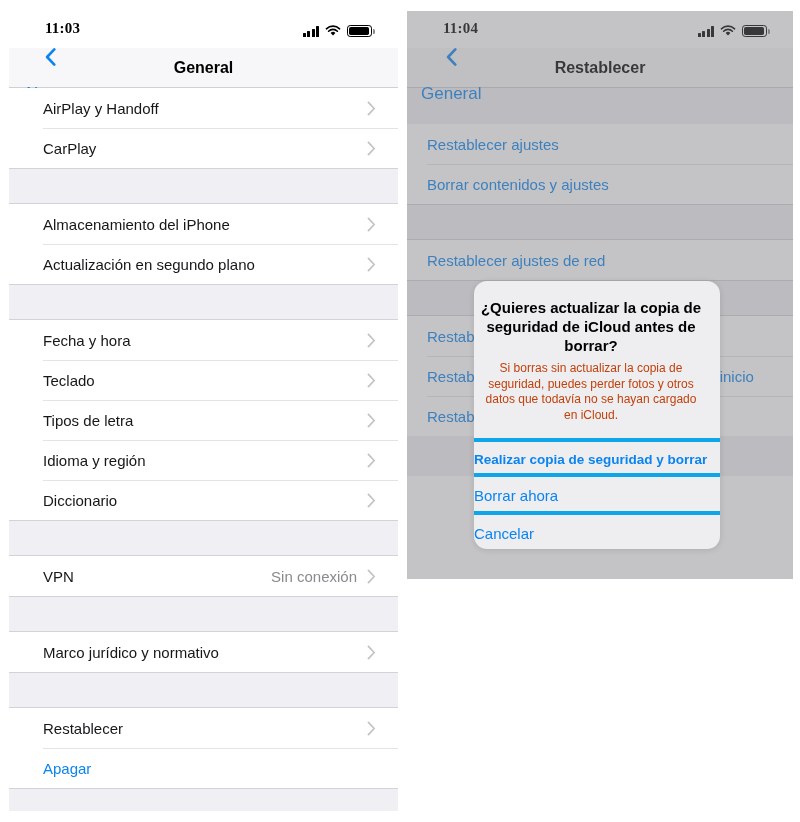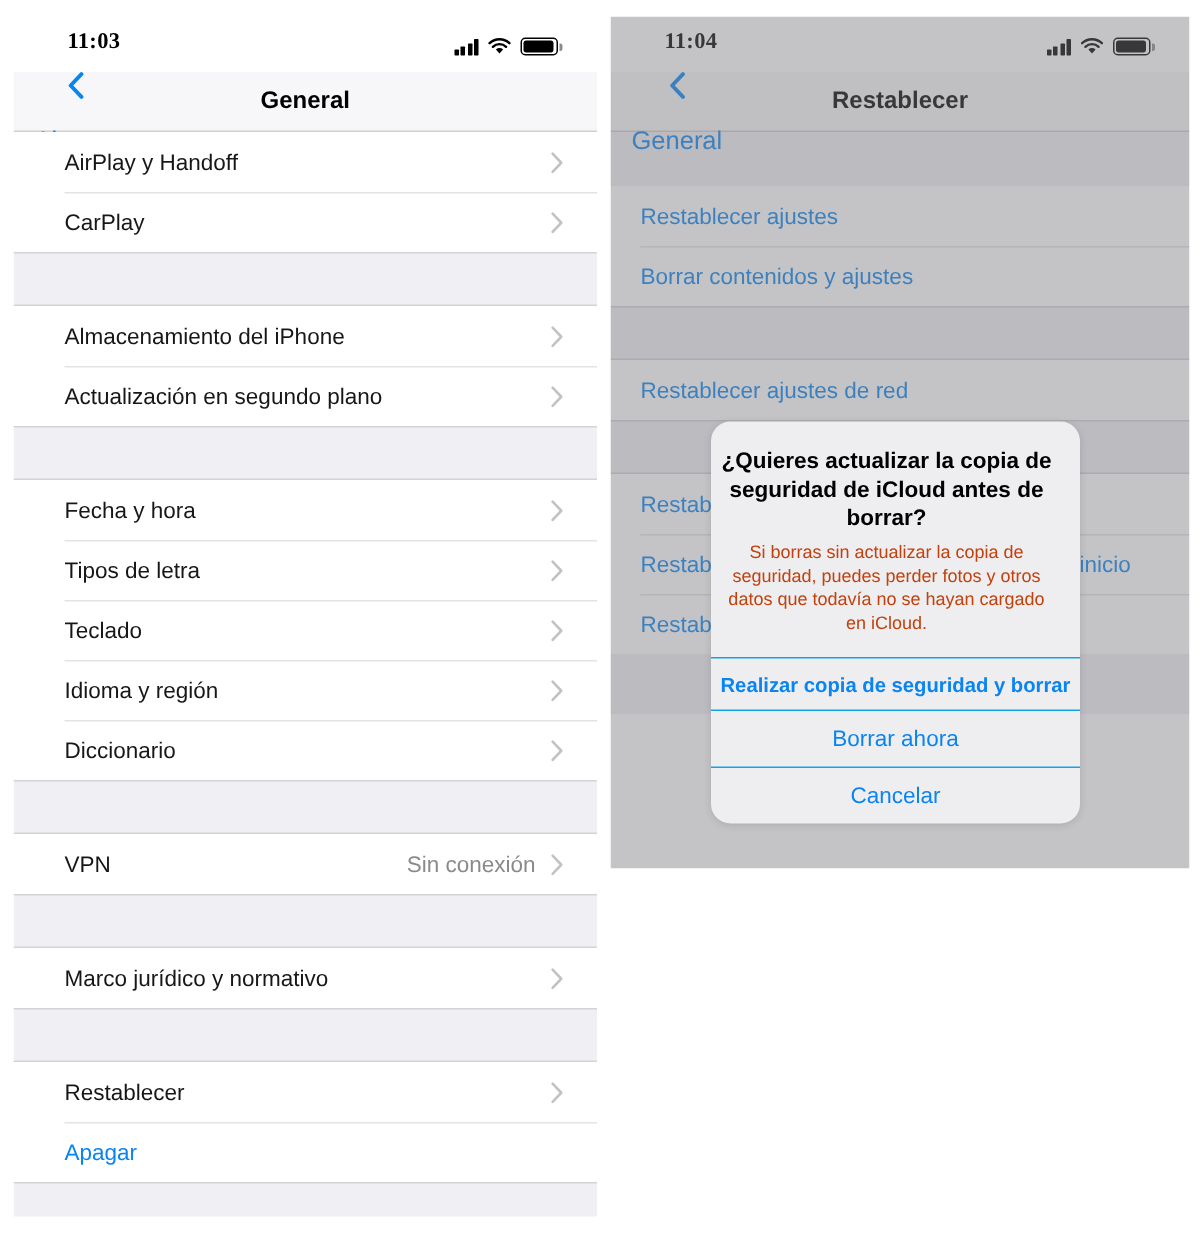--- a/index.html
+++ b/index.html
@@ -220,24 +220,23 @@
   }
   .alert-msg {
     font-size: 12px;
     color: #c2410c;
     line-height: 15.5px;
     margin: 0;
   }
   .alert-btn {
     height: 35px;
     line-height: 35px;
-    text-align: center;
     color: #0a84f0;
     font-size: 13.5px;
-    border-top: 1px solid #0ea5e9;
+    border-top: 4px solid #0ea5e9;
     box-sizing: border-box;
   }
   .alert-btn.bold { font-weight: bold; }
   .alert-btn.tall { height: 38px; line-height: 38px; font-size: 15px; }
 </style>
 </head>
 <body>
 
 <div class="stage">
 
@@ -309,27 +308,27 @@
 
       <div class="gap" style="height:36px"></div>
 
       <div class="row">
         <span class="row-label">Fecha y hora</span>
         <span class="chev-fwd"><svg width="9" height="15" viewBox="0 0 9 15">
               <path d="M1.4 1.4 L7.2 7.5 L1.4 13.6" stroke="#b8b8bd" stroke-width="1.7" fill="none" stroke-linecap="round" stroke-linejoin="round"></path>
             </svg></span>
       </div>
       <div class="row">
+        <span class="row-label">Teclado</span>
+        <span class="chev-fwd"><svg width="9" height="15" viewBox="0 0 9 15">
+              <path d="M1.4 1.4 L7.2 7.5 L1.4 13.6" stroke="#b8b8bd" stroke-width="1.7" fill="none" stroke-linecap="round" stroke-linejoin="round"></path>
+            </svg></span>
+      </div>
+      <div class="row">
         <span class="row-label">Tipos de letra</span>
-        <span class="chev-fwd"><svg width="9" height="15" viewBox="0 0 9 15">
-              <path d="M1.4 1.4 L7.2 7.5 L1.4 13.6" stroke="#b8b8bd" stroke-width="1.7" fill="none" stroke-linecap="round" stroke-linejoin="round"></path>
-            </svg></span>
-      </div>
-      <div class="row">
-        <span class="row-label">Teclado</span>
         <span class="chev-fwd"><svg width="9" height="15" viewBox="0 0 9 15">
               <path d="M1.4 1.4 L7.2 7.5 L1.4 13.6" stroke="#b8b8bd" stroke-width="1.7" fill="none" stroke-linecap="round" stroke-linejoin="round"></path>
             </svg></span>
       </div>
       <div class="row">
         <span class="row-label">Idioma y región</span>
         <span class="chev-fwd"><svg width="9" height="15" viewBox="0 0 9 15">
               <path d="M1.4 1.4 L7.2 7.5 L1.4 13.6" stroke="#b8b8bd" stroke-width="1.7" fill="none" stroke-linecap="round" stroke-linejoin="round"></path>
             </svg></span>
       </div>

